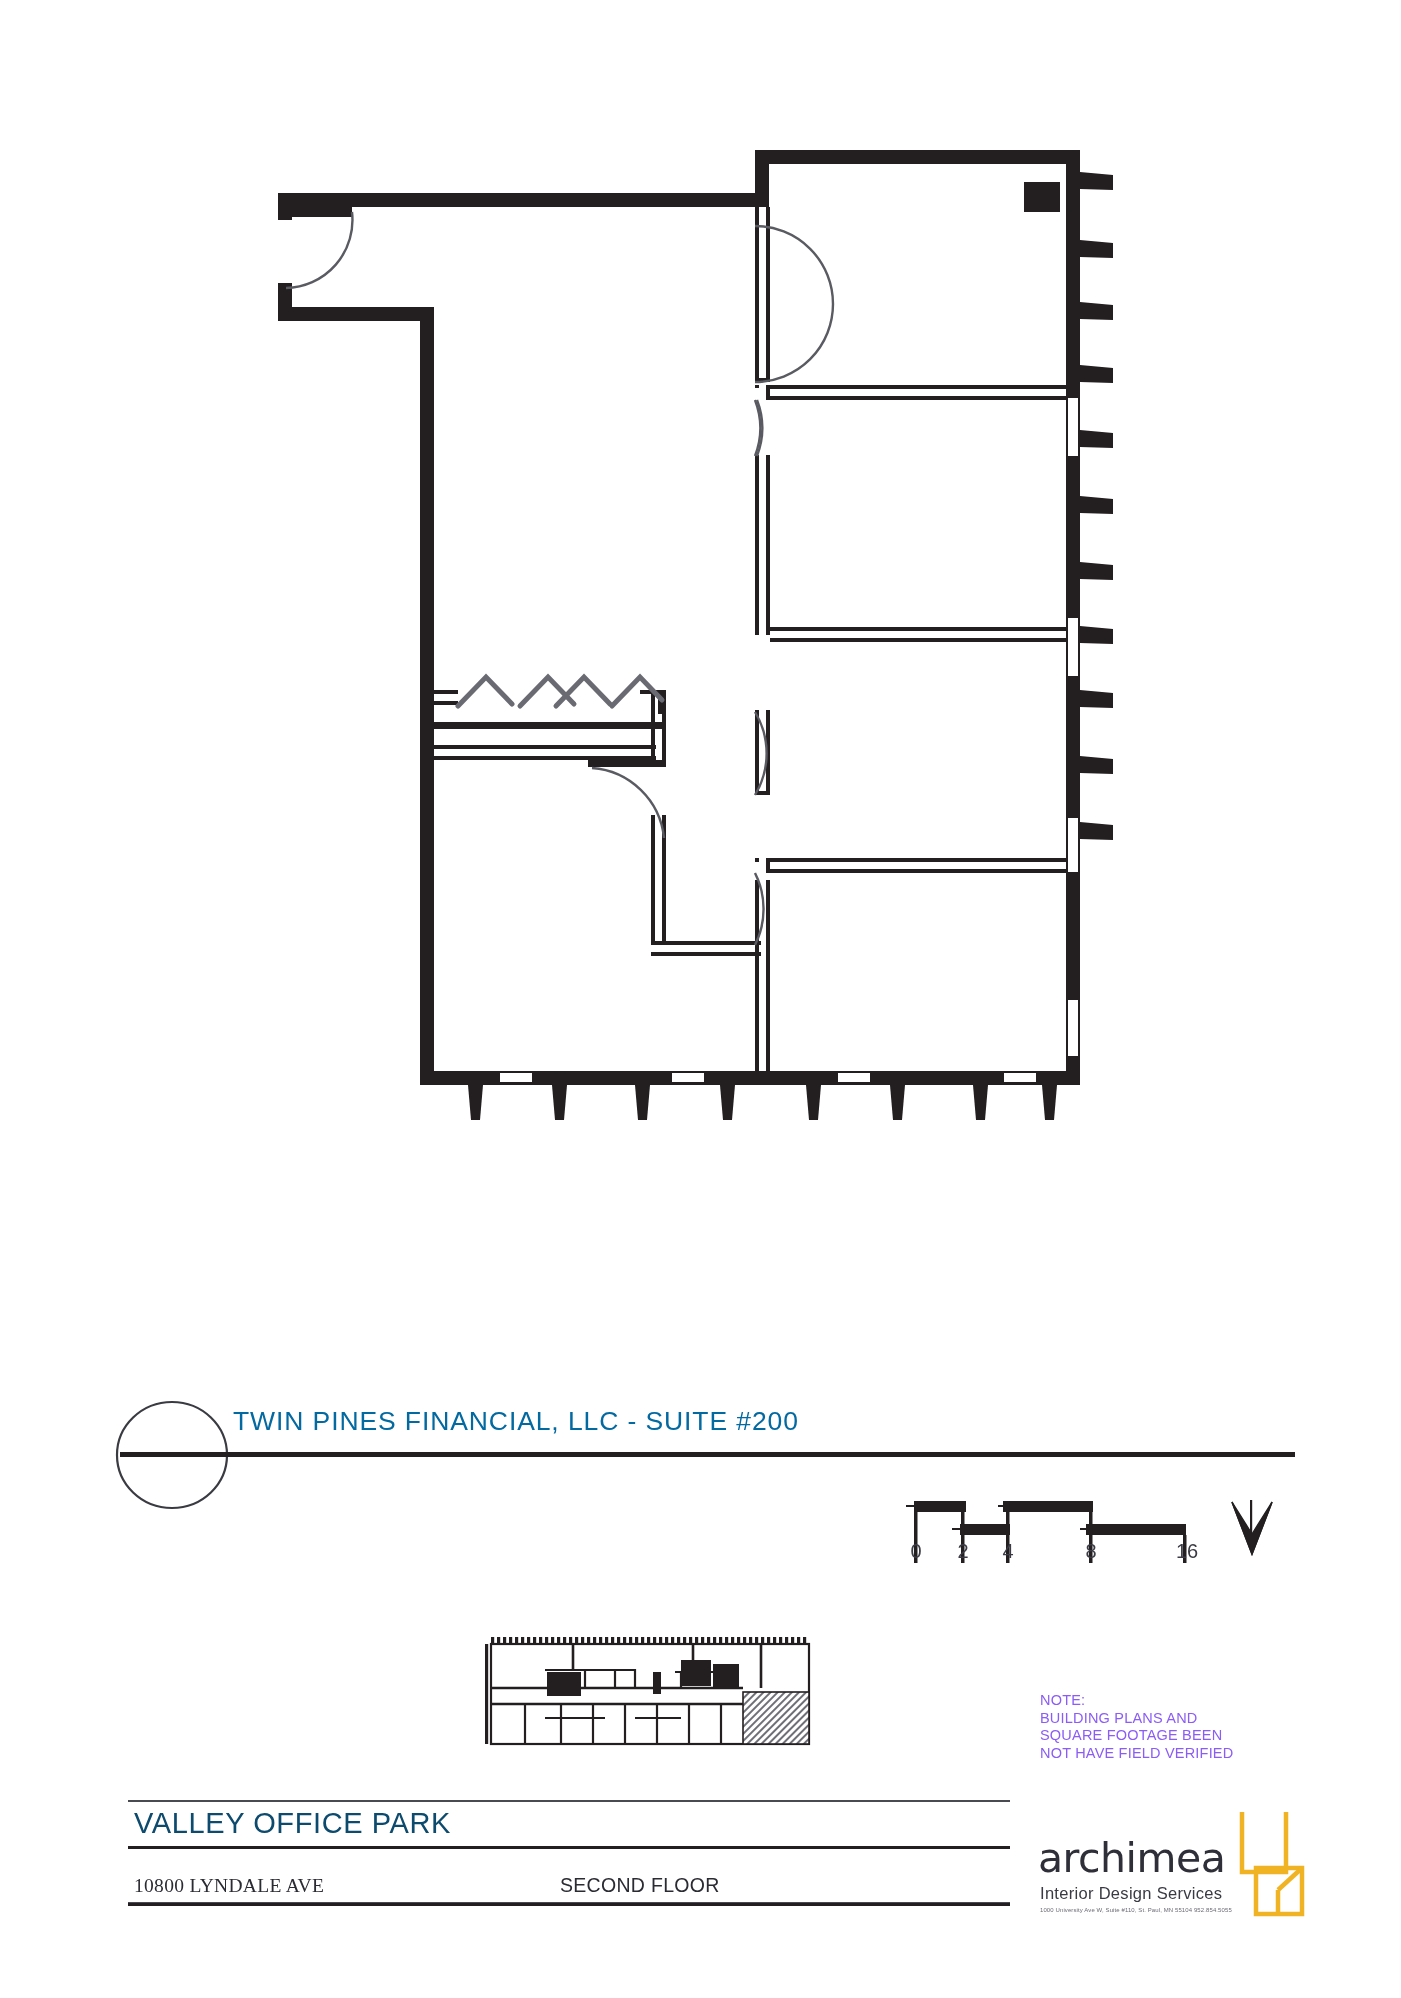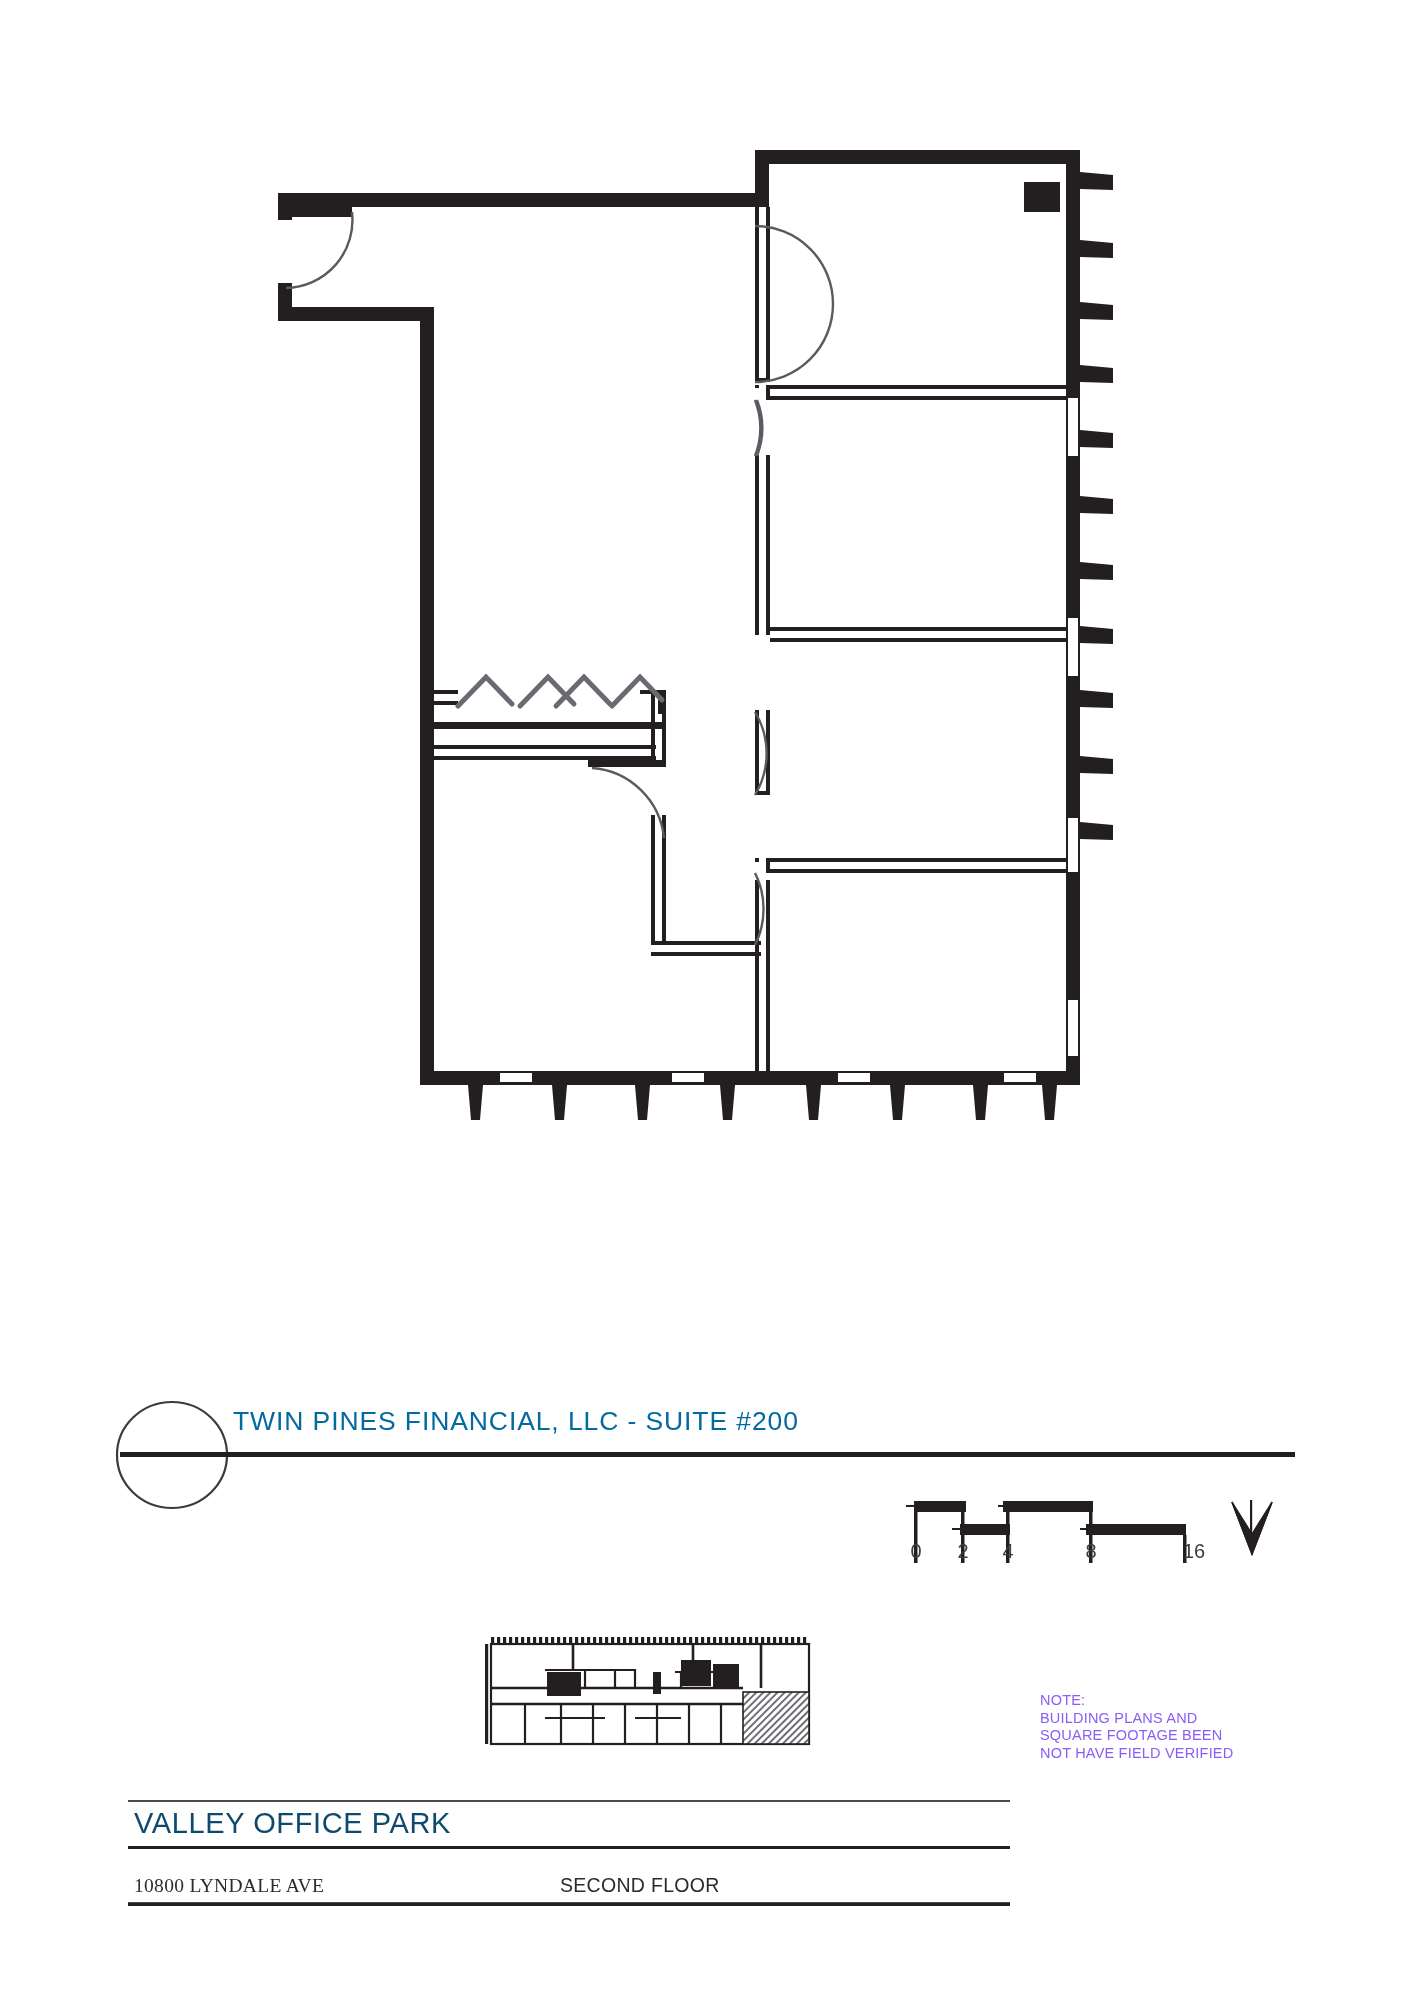--- a/index.html
+++ b/index.html
@@ -369,21 +369,21 @@
         <path d="M352 30 L372 82 L392 30 L372 62 Z" fill="#231f20" stroke="#231f20" stroke-width="1.4"></path>
         <path d="M352 30 L372 82 L392 30" fill="none" stroke="#231f20" stroke-width="1.6"></path>
         <rect x="370" y="28" width="2.2" height="50" fill="#231f20"></rect>
       </g>
     </svg>
     <div id="scale-labels">
       <span style="left:36px;">0</span>
       <span style="left:83px;">2</span>
       <span style="left:128px;">4</span>
       <span style="left:211px;">8</span>
-      <span style="left:314px;">16</span>
+      <span style="left:307px;">16</span>
     </div>
   </div>
 
   <div id="key-plan">
     <svg width="330" height="125" viewBox="0 0 330 125" xmlns="http://www.w3.org/2000/svg">
       <defs>
         <pattern id="hatch" width="5" height="5" patternUnits="userSpaceOnUse" patternTransform="rotate(45)">
           <rect width="5" height="5" fill="#ffffff"></rect>
           <rect width="2" height="5" fill="#6f6f77"></rect>
         </pattern>
@@ -447,14 +447,29 @@
     <div class="tb-rule-thick"></div>
     <div class="tb-row">
       <div class="tb-line tb-col-1">10800 LYNDALE AVE</div>
       <div class="tb-line tb-col-2">SECOND FLOOR</div>
       <div class="tb-line tb-col-3"></div>
     </div>
     <div class="tb-rule-thin"></div>
     <div class="tb-rule-thick"></div>
   </div>
 
+  <div id="logo-block">
+    <div id="logo-mark">
+      <svg width="78" height="118" viewBox="0 0 78 118" xmlns="http://www.w3.org/2000/svg">
+        <g fill="none" stroke="#f0b323" stroke-width="4.5">
+          <path d="M8 2 L8 62 L52 62 L52 2"></path>
+          <rect x="22" y="58" width="46" height="46"></rect>
+          <path d="M44 80 L68 58"></path>
+          <path d="M44 80 L44 104"></path>
+        </g>
+      </svg>
+    </div>
+    <div id="logo-word">archimea</div>
+    <div id="logo-tag">Interior Design Services</div>
+    <div id="logo-addr">1000 University Ave W, Suite #110, St. Paul, MN 55104   952.854.5055</div>
+  </div>
 
 </div>
 
 </body></html>

